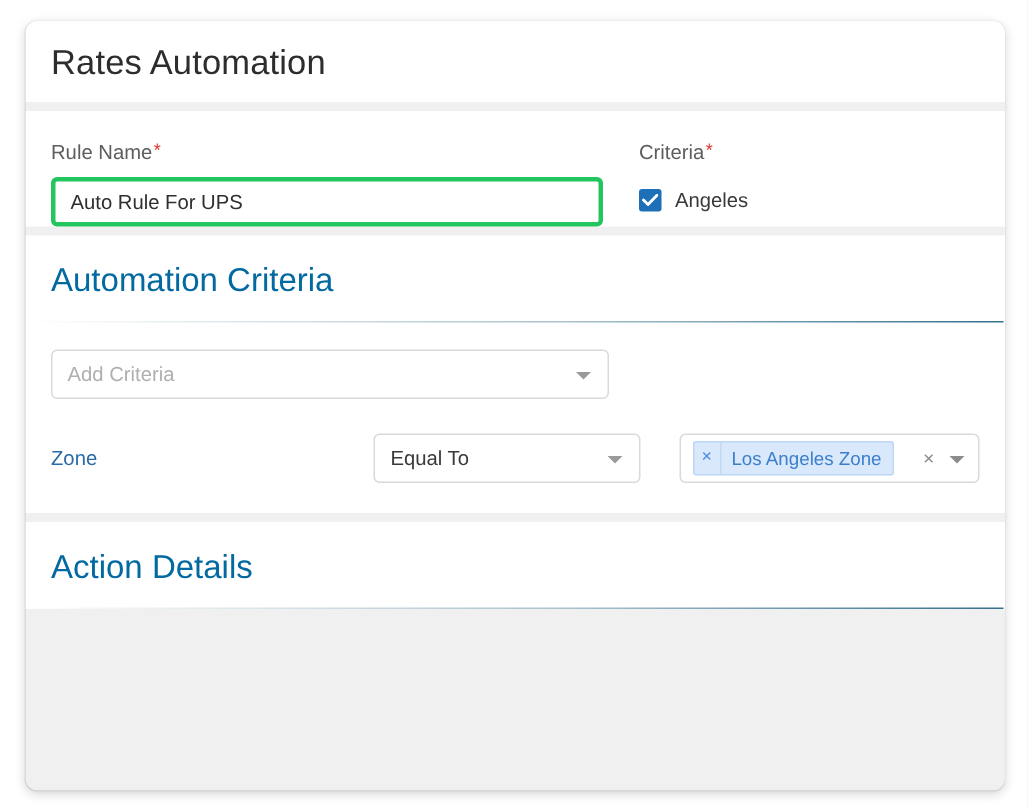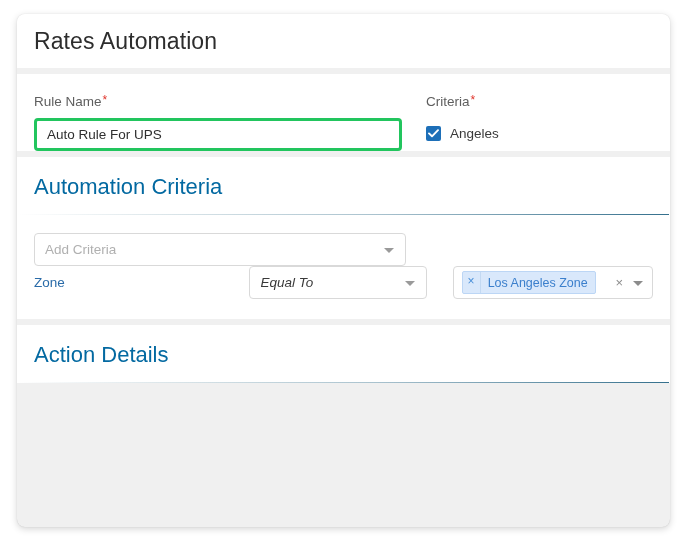--- a/index.html
+++ b/index.html
@@ -153,27 +153,28 @@
     border-left: 5px solid transparent;
     border-right: 5px solid transparent;
     border-top: 5px solid #9a9a9a;
   }
   .select-wide { width: 372px; }
 
   
   .rule-row {
     display: flex;
     align-items: center;
+    margin-top: 23px;
   }
   .rule-link {
     color: #2a6ba8;
     font-size: 13.5px;
   }
   .criteria-name { width: 222px; }
-  .criteria-op   { width: 182px; font-style: italic; }
+  .criteria-op   { width: 182px; }
 
   
   .multiselect {
     position: relative;
     box-sizing: border-box;
     width: 206px;
     height: 33px;
     border: 1px solid #d9d9d9;
     border-radius: 4px;
     background: #fff;

